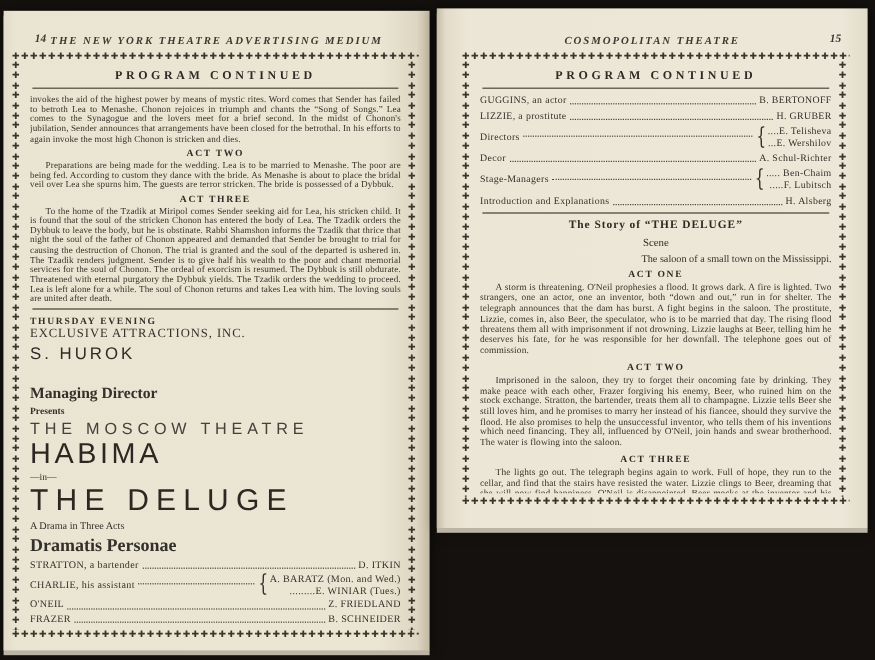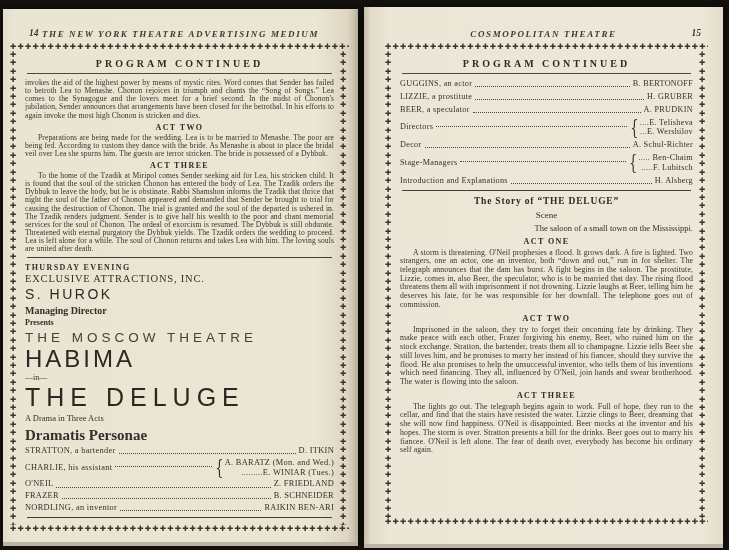--- a/index.html
+++ b/index.html
@@ -8,21 +8,21 @@
     background:#14110e;
     font-family:"Liberation Serif", serif;
   }
   .page { position:absolute; overflow:hidden; }
   .page.left {
     left:3px; top:9px; width:355px; height:533px;
     background:linear-gradient(90deg,#e3dcca 0%,#eae4d3 3%,#ebe5d4 88%,#ded6c2 97%,#c2b9a3 100%);
     box-shadow:0 4px 0 rgba(207,200,184,0.9), 0 0 10px rgba(0,0,0,0.6);
   }
   .page.right {
-    left:364px; top:7px; width:359px; height:537px;
+    left:364px; top:7px; width:359px; height:433px;
     background:linear-gradient(90deg,#c6bda8 0%,#e2dbc9 2%,#ece6d6 7%,#ece7d8 94%,#e2dbc9 100%);
     box-shadow:0 4px 0 rgba(207,200,184,0.9), 0 0 10px rgba(0,0,0,0.6);
   }
   .running-head {
     position:absolute; left:0; right:0;
     text-align:center; font-size:9px; letter-spacing:1.6px;
     color:#3e3a31; font-weight:bold;font-style:italic;
   }
   .left .running-head { top:20px; }
   .right .running-head { top:22px; }
@@ -67,21 +67,21 @@
   .noindent { text-indent:0; }
   .act-head {
     text-align:center; font-size:8px; font-weight:bold;
     letter-spacing:1.4px; color:#2f2b24; margin:3px 0 2px;
   }
 
   .ann { color:#33302a; }
   .ann-evening  { font-size:8px; font-weight:bold; letter-spacing:1.4px; margin-top:3px; }
   .ann-company  { font-size:10.5px; letter-spacing:0.8px; margin-top:1px; }
   .ann-hurok    { font-family:"Liberation Sans",sans-serif; font-size:14px; letter-spacing:2.5px; margin-top:2px; color:#2e2b25; }
-  .ann-mgdir    { font-size:10px; font-weight:bold; margin-top:3px; }
+  .ann-mgdir    { font-size:13px; font-weight:bold; margin-top:18px; }
   .ann-presents { font-size:8px; font-weight:bold; margin-top:2px; }
   .ann-moscow   { font-family:"Liberation Sans",sans-serif; font-size:13.5px; letter-spacing:4px; color:#45413a; margin-top:3px; }
   .ann-habima   { font-family:"Liberation Sans",sans-serif; font-size:24px; letter-spacing:3px; color:#2b2822; margin-top:0; }
   .ann-in       { font-size:8px; margin-top:0; }
   .ann-deluge   { font-family:"Liberation Sans",sans-serif; font-size:25px; letter-spacing:6px; color:#2b2822; margin-top:1px; }
   .ann-sub      { font-size:8.5px; margin-top:1px; }
   .ann-author   { font-size:9.5px; margin-top:5px; }
   .ann-dramatis { font-size:15px; font-weight:bold; margin:4px 0 2px; }
 
   .cast { margin-top:1px; }
@@ -204,25 +204,20 @@
           <div class="cast-row">
             <span class="role">GUGGINS, an actor</span>
             <span class="dots"></span>
             <span class="actor">B. BERTONOFF</span>
           </div>
           <div class="cast-row">
             <span class="role">LIZZIE, a prostitute</span>
             <span class="dots"></span>
             <span class="actor">H. GRUBER</span>
           </div>
-          <div class="cast-row">
-            <span class="role">BEER, a speculator</span>
-            <span class="dots"></span>
-            <span class="actor">A. PRUDKIN</span>
-          </div>
           <div class="cast-row multi">
             <span class="role">Directors</span>
             <span class="dots"></span>
             <span class="brace">{</span>
             <span class="stack">
               <span>....E. Telisheva</span>
               <span>...E. Wershilov</span>
             </span>
           </div>
           <div class="cast-row">

